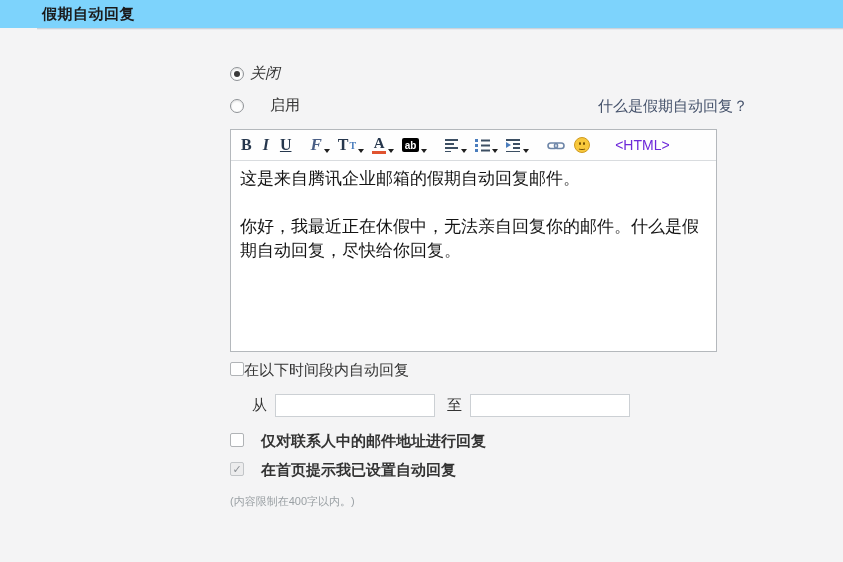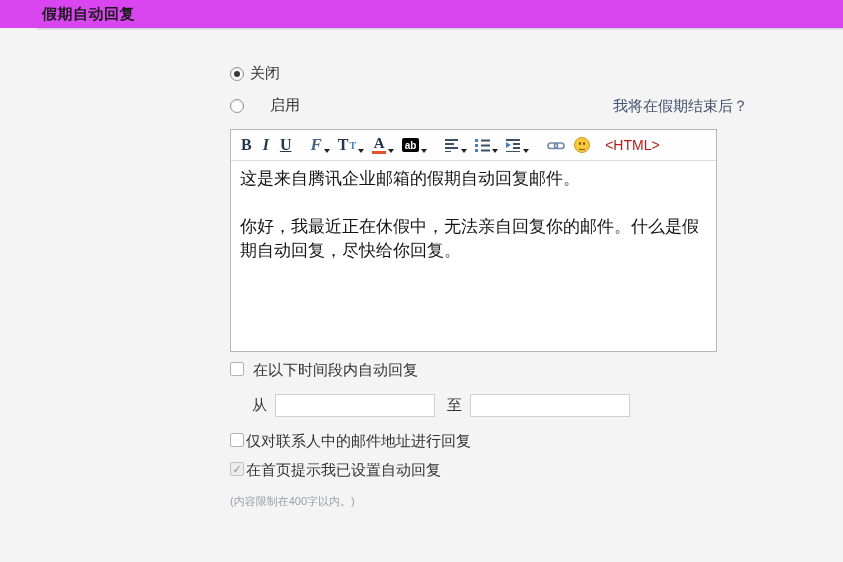--- a/index.html
+++ b/index.html
@@ -6,27 +6,27 @@
   html,body { width:843px; height:562px; }
   body {
     font-family:"Liberation Sans","DejaVu Sans",sans-serif;
     background:#f4f4f5;
     position:relative;
     overflow:hidden;
   }
   .stage { position:relative; width:843px; height:562px; }
 
   
-  .header { position:absolute; left:0; top:0; width:843px; height:28px; background:#d946ef; }
+  .header { position:absolute; left:0; top:0; width:843px; height:28px; background:#7dd3fc; }
   .page-title { position:absolute; left:42px; top:5px; font-size:15px; font-weight:bold; color:#1a1a1a; letter-spacing:0.5px; }
   .divider { position:absolute; left:37px; top:28px; width:806px; height:2px; background:#ccd3db; border-bottom:1px solid #e7eaee; }
 
   
   .radio-row { position:absolute; left:230px; display:flex; align-items:center; }
-  .radio-off-row { top:64px; }
+  .radio-off-row { top:64px;font-style:italic; }
   .radio-on-row  { top:96px;gap:20px; }
   .radio {
     width:14px; height:14px; border-radius:50%;
     border:1px solid #8f9296; background:#fdfdfd; position:relative;
     box-shadow:inset 0 1px 2px rgba(0,0,0,.12);
   }
   .radio.selected::after {
     content:""; position:absolute; left:3px; top:3px; width:6px; height:6px;
     border-radius:50%; background:#3a3a3a;
   }
@@ -50,41 +50,41 @@
     border-left:3px solid transparent; border-right:3px solid transparent; border-top:4px solid #1f1f1f; }
   .tb-font { font-size:17px; font-weight:bold; font-style:italic; color:#4a5f85; }
   .tb-size-main { font-size:16px; font-weight:bold; color:#26374d; }
   .tb-size-sub { font-size:10px; font-weight:bold; color:#4a7dbd; margin-left:1px; }
   .tb-colorA { display:flex; flex-direction:column; align-items:center; }
   .tb-colorA .A { font-size:15px; font-weight:bold; color:#26374d; line-height:14px; }
   .tb-colorA .bar { width:14px; height:3px; background:#e0532f; margin-top:1px; }
   .tb-hl { width:17px; height:14px; background:#000000; border-radius:2px; color:#fff;
     font-size:10px; font-weight:bold; display:flex; align-items:center; justify-content:center; }
   .gap-before { margin-left:10px; }
-  .tb-html { font-size:14px; color:#b91c1c; letter-spacing:0; margin-left:6px; }
+  .tb-html { font-size:14px; color:#6d28d9; letter-spacing:0; margin-left:16px; }
   .emoji { width:16px; height:16px; border-radius:50%; background:#f8c83c; border:1px solid #cf9a1f; position:relative; }
   .emoji .eye { position:absolute; width:2px; height:3px; background:#6e4a00; border-radius:50%; top:4px; }
   .emoji .eye.l { left:4px; } .emoji .eye.r { right:4px; }
   .emoji .mouth { position:absolute; left:3px; top:7px; width:8px; height:5px;
     border:1.5px solid transparent; border-bottom-color:#6e4a00; border-radius:50%; }
   .editor-content {
     padding:6px 9px; font-size:17px; line-height:24px; color:#141414;
     white-space:pre-wrap; word-break:break-all; height:190px; overflow:hidden; cursor:text;
   }
 
   
   .cb-row { position:absolute; left:230px; display:flex; align-items:flex-start; }
   .checkbox {
     width:14px; height:14px; border:1px solid #b0b3b6; background:#fefefe; border-radius:2px;
     flex:none; margin-top:1px; display:flex; align-items:center; justify-content:center;
     font-size:11px; color:#8b8f94; cursor:pointer;
   }
   .checkbox.checked { background:#ececed; border-color:#c2c5c8; }
-  .cb-label { font-size:15px; color:#333; margin-left:9px; }
-  .cb-label.wide { margin-left:2px; }
+  .cb-label { font-size:15px; color:#333; margin-left:0; }
+  .cb-label.wide { margin-left:17px;font-weight:bold; }
 
   .fromto { position:absolute; left:252px; top:394px; display:flex; align-items:center; }
   .ft-label { font-size:15px; color:#333; }
   .ft-input {
     width:160px; height:23px; border:1px solid #ccd0d4; background:#fff;
     margin-left:8px; font-size:14px; padding:0 5px; outline:none;
   }
   .ft-to { margin-left:12px; }
 
   .note { position:absolute; left:230px; top:494px; font-size:11px; color:#9aa0a4; }
@@ -101,21 +101,21 @@
 
   <div class="radio-row radio-off-row">
     <span class="radio selected"></span>
     <span class="radio-label">关闭</span>
   </div>
   <div class="radio-row radio-on-row">
     <span class="radio"></span>
     <span class="radio-label">启用</span>
   </div>
 
-  <a class="help-link">我将在假期结束后？</a>
+  <a class="help-link">什么是假期自动回复？</a>
 
   <div class="editor">
     <div class="toolbar">
       <span class="tb-btn serif tb-bold">B</span>
       <span class="tb-btn serif tb-italic">I</span>
       <span class="tb-btn serif tb-underline">U</span>
       <span class="tb-btn has-caret gap-before">
         <span class="serif tb-font">F</span>
         <span class="caret"></span>
       </span>

